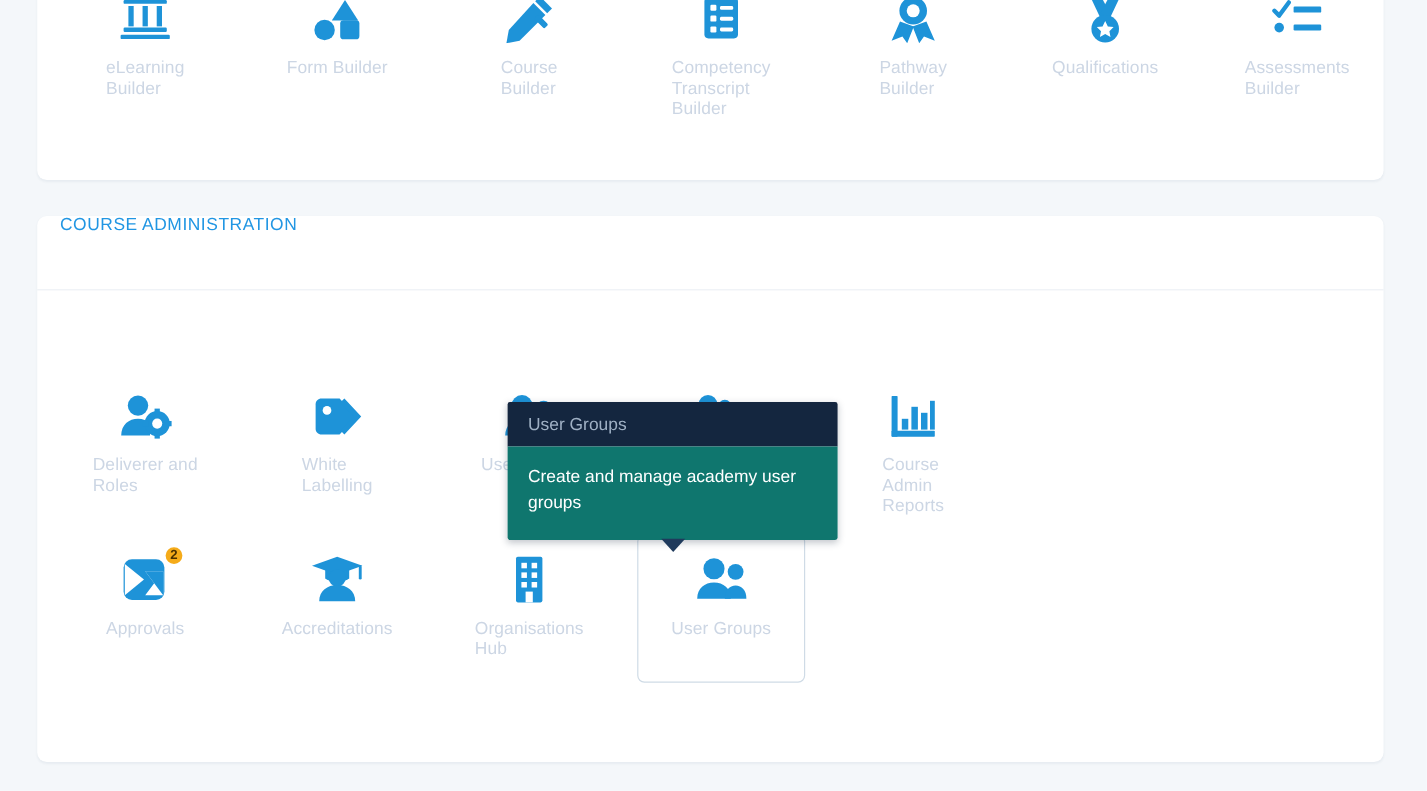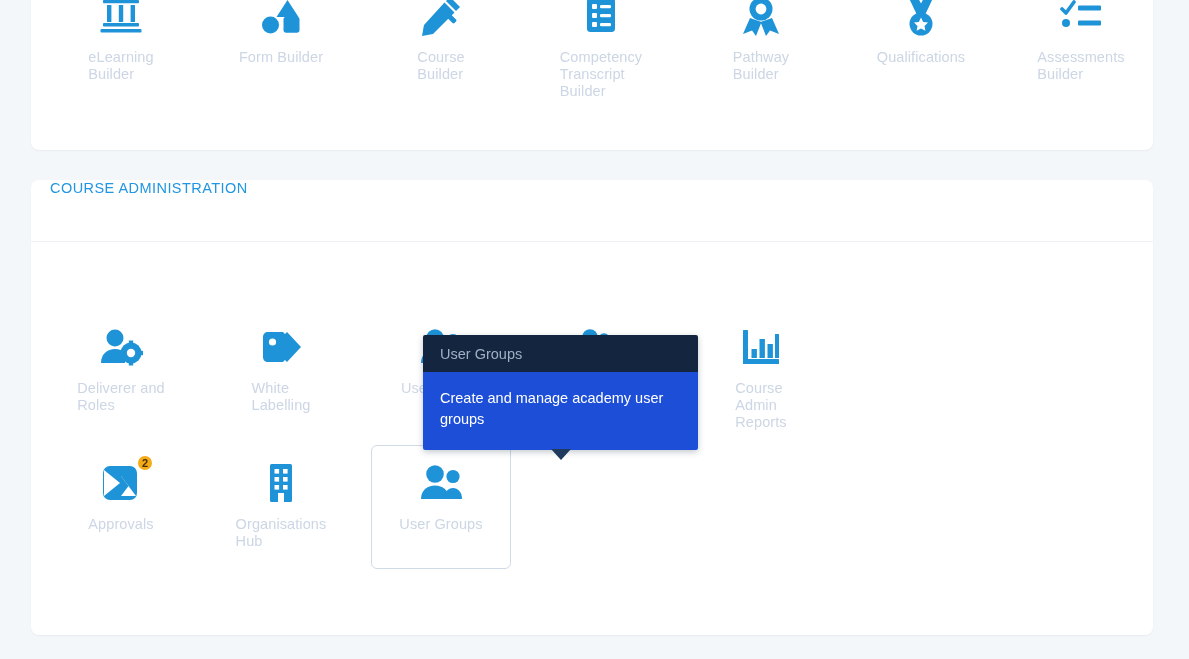--- a/index.html
+++ b/index.html
@@ -125,21 +125,21 @@
     box-shadow: 0 2px 6px rgba(20,35,55,0.25);
   }
   .tooltip-head {
     background: #14263f;
     color: #9fb0c4;
     font-size: 14.5px;
     padding: 11px 17px 10px 17px;
     border-radius: 2px 2px 0 0;
   }
   .tooltip-body {
-    background: #1d4ed8;
+    background: #0f766e;
     color: #ffffff;
     font-size: 14.5px;
     line-height: 21px;
     padding: 16px 17px 20px 17px;
     border-radius: 0 0 2px 2px;
   }
   .tooltip-arrow {
     position: absolute;
     left: 50%;
     bottom: -10px;
@@ -361,20 +361,34 @@
       <path d="M22 13 L37 13 L37 33 L22 33 L29.5 23 Z" fill="#ffffff"></path>
       <path d="M22 13 L37 33 L37 13 Z" fill="#1e93d8"></path>
     </g>
             </svg>
             <div class="badge">2</div>
           </div>
           <div class="tile-label">Approvals</div>
         </div>
         <div class="tile">
           <div class="tile-icon">
+            <svg width="44" height="40" viewBox="0 0 44 40">
+              <g fill="#1e93d8">
+      <polygon points="22,1 43,8.5 22,16 1,8.5"></polygon>
+      <path d="M12 11.5 L12 19 C12 19 16 22 22 22 C28 22 32 19 32 19 L32 11.5 L22 15.5 Z"></path>
+      <rect x="40" y="8" width="2.4" height="12" rx="1.2"></rect>
+      <circle cx="22" cy="18.5" r="7.2"></circle>
+      <path d="M7 38 C7 29.5 13.8 24.5 22 24.5 C30.2 24.5 37 29.5 37 38 Z"></path>
+    </g>
+            </svg>
+          </div>
+          <div class="tile-label">Accreditations</div>
+        </div>
+        <div class="tile">
+          <div class="tile-icon">
             <svg width="42" height="40" viewBox="0 0 42 40">
               <g fill="#1e93d8">
       <rect x="10" y="1" width="22" height="38" rx="1.5"></rect>
       <rect x="14.5" y="6" width="4.6" height="4.6" fill="#ffffff"></rect>
       <rect x="23" y="6" width="4.6" height="4.6" fill="#ffffff"></rect>
       <rect x="14.5" y="14" width="4.6" height="4.6" fill="#ffffff"></rect>
       <rect x="23" y="14" width="4.6" height="4.6" fill="#ffffff"></rect>
       <rect x="14.5" y="22" width="4.6" height="4.6" fill="#ffffff"></rect>
       <rect x="23" y="22" width="4.6" height="4.6" fill="#ffffff"></rect>
       <rect x="18" y="30" width="6" height="9" fill="#ffffff"></rect>

